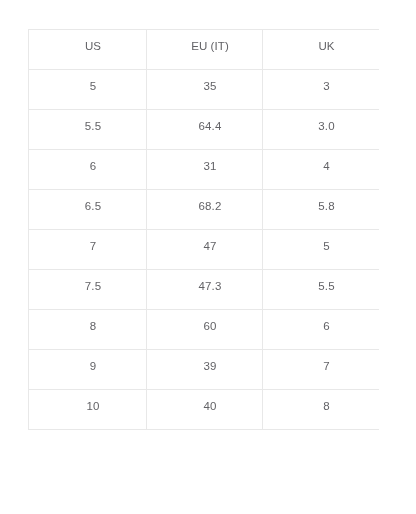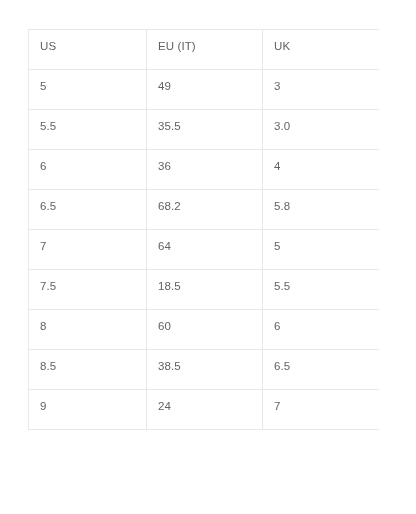--- a/index.html
+++ b/index.html
@@ -36,21 +36,21 @@
   }
   table.size-table col.c-us { width: 118px; }
   table.size-table col.c-eu { width: 116px; }
   table.size-table col.c-uk { width: 117px; }
 
   table.size-table th,
   table.size-table td {
     height: 40px;
     box-sizing: border-box;
     padding: 0 0 6px 11px;
-    text-align: left;
+    text-align: center;
     vertical-align: middle;
     font-size: 11.5px;
     font-weight: 400;
     line-height: 1.2;
     color: #626266;
     letter-spacing: 0.1px;
     border-top: 1px solid #e8e8e8;
     border-left: 1px solid #e8e8e8;
     white-space: nowrap;
   }
@@ -81,59 +81,59 @@
       <thead>
         <tr>
           <th>US</th>
           <th>EU (IT)</th>
           <th>UK</th>
         </tr>
       </thead>
       <tbody>
         <tr>
           <td>5</td>
-          <td>49</td>
+          <td>35</td>
           <td>3</td>
         </tr>
         <tr>
           <td>5.5</td>
-          <td>35.5</td>
+          <td>64.4</td>
           <td>3.0</td>
         </tr>
         <tr>
           <td>6</td>
-          <td>36</td>
+          <td>31</td>
           <td>4</td>
         </tr>
         <tr>
           <td>6.5</td>
           <td>68.2</td>
           <td>5.8</td>
         </tr>
         <tr>
           <td>7</td>
-          <td>64</td>
+          <td>47</td>
           <td>5</td>
         </tr>
         <tr>
           <td>7.5</td>
-          <td>18.5</td>
+          <td>47.3</td>
           <td>5.5</td>
         </tr>
         <tr>
           <td>8</td>
           <td>60</td>
           <td>6</td>
         </tr>
         <tr>
-          <td>8.5</td>
-          <td>38.5</td>
-          <td>6.5</td>
+          <td>9</td>
+          <td>39</td>
+          <td>7</td>
         </tr>
         <tr>
-          <td>9</td>
-          <td>24</td>
-          <td>7</td>
+          <td>10</td>
+          <td>40</td>
+          <td>8</td>
         </tr>
       </tbody>
     </table>
   </div>
 </div>
 
 </body></html>

